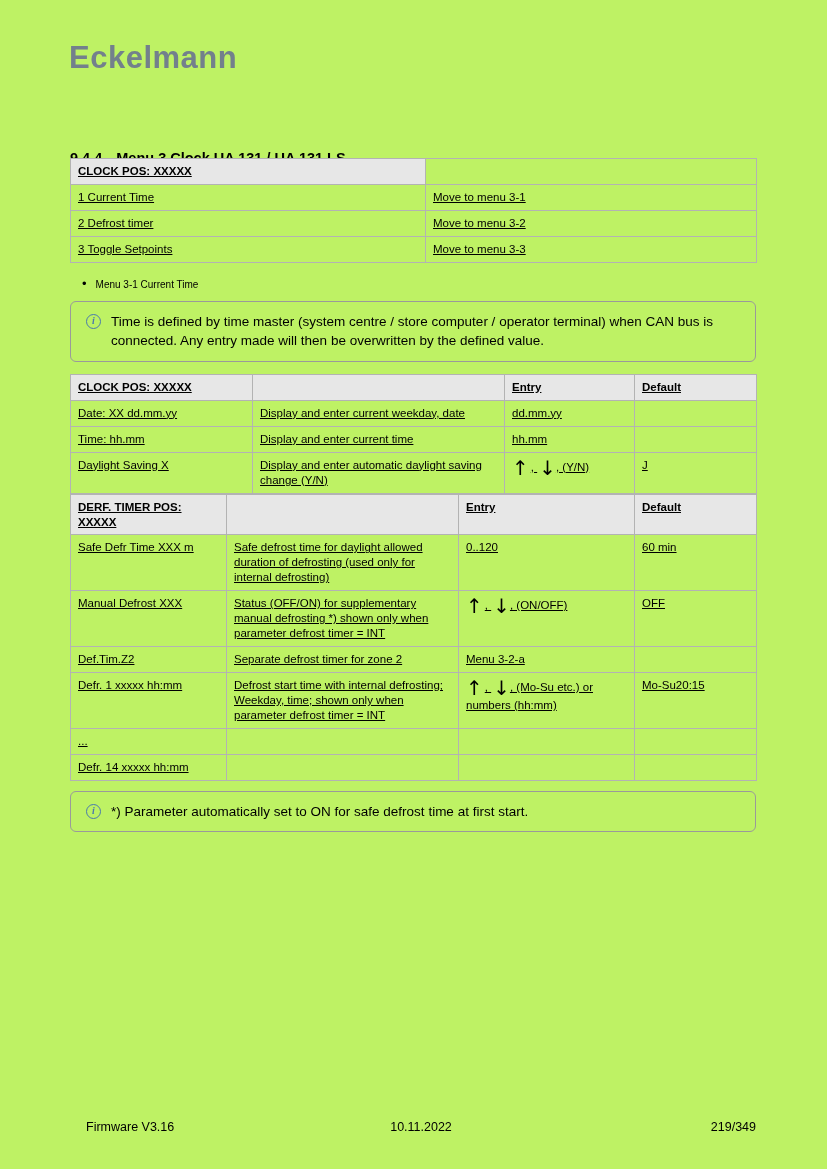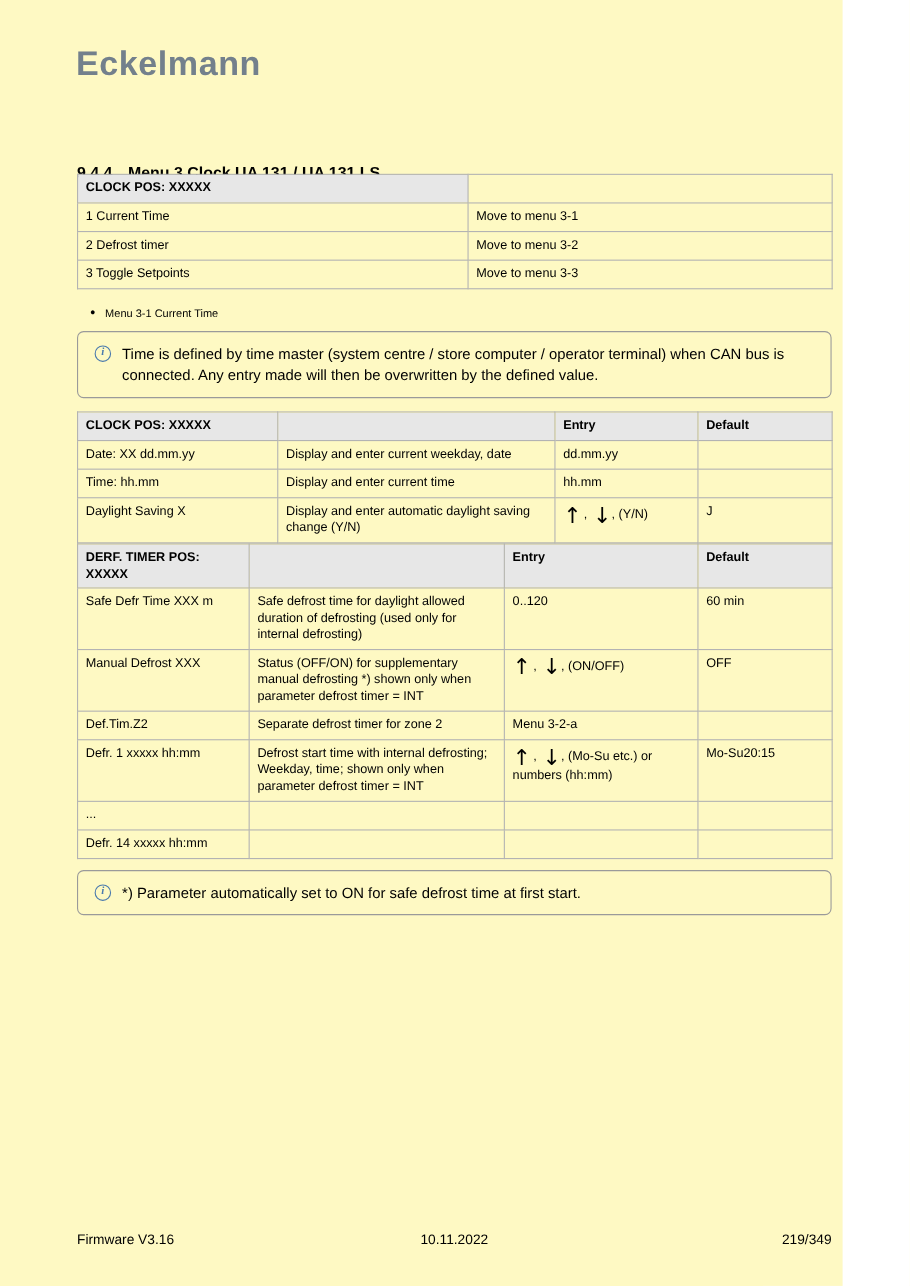--- a/index.html
+++ b/index.html
@@ -2,21 +2,21 @@
 <html><head>
 <meta charset="utf-8">
 <style>
   * { margin:0; padding:0; box-sizing:border-box; }
   html,body { background:#ffffff; }
   body {
     width:827px; height:1169px;
     font-family:"Liberation Sans","DejaVu Sans",sans-serif;
     color:#000;
   }
-  .page { position:relative; width:766px; height:1169px; overflow:hidden; background:#fef9c3; }
+  .page { position:relative; width:827px; height:1169px; overflow:hidden; background:#bef264; }
 
   .logo {
     position:absolute; top:40px; left:69px;
     font-size:31px; font-weight:700; color:#73808c; letter-spacing:0.5px;
   }
 
   .heading {
     position:absolute; top:150px; left:70px;
     font-size:14.5px; font-weight:700;
   }
@@ -26,20 +26,21 @@
 
   table {
     border-collapse:collapse; table-layout:fixed; width:686px;
     font-size:11.5px; line-height:1.3;
   }
   th, td {
     border:1px solid #b3b3b3;
     padding:5px 7px;
     vertical-align:top; text-align:left;
     overflow:hidden;
+    text-decoration:underline;
   }
   th { font-weight:700; }
   td { font-weight:400; }
   .shaded { background:#e7e7e7; }
 
   .arrow {
     font-family:"DejaVu Sans",sans-serif;
     font-size:20px; line-height:20px;
     display:inline-block; vertical-align:-4px;
     font-weight:400;
@@ -71,21 +72,21 @@
   }
   .note-text { flex:1 1 auto; }
 
   .mt14 { margin-top:14px; }
   .note-last { margin-top:10px; }
 
   .footer {
     position:absolute; left:70px; width:686px; top:1120px;
     display:flex; font-size:12.5px;
   }
-  .footer > div { flex:1 1 0; }
+  .footer > div { flex:1 1 0;margin-left:16px; }
   .footer-center { text-align:center; }
   .footer-right { text-align:right; }
 </style>
 </head>
 <body>
 
 <div class="page">
 
   <div class="logo">Eckelmann</div>
 

